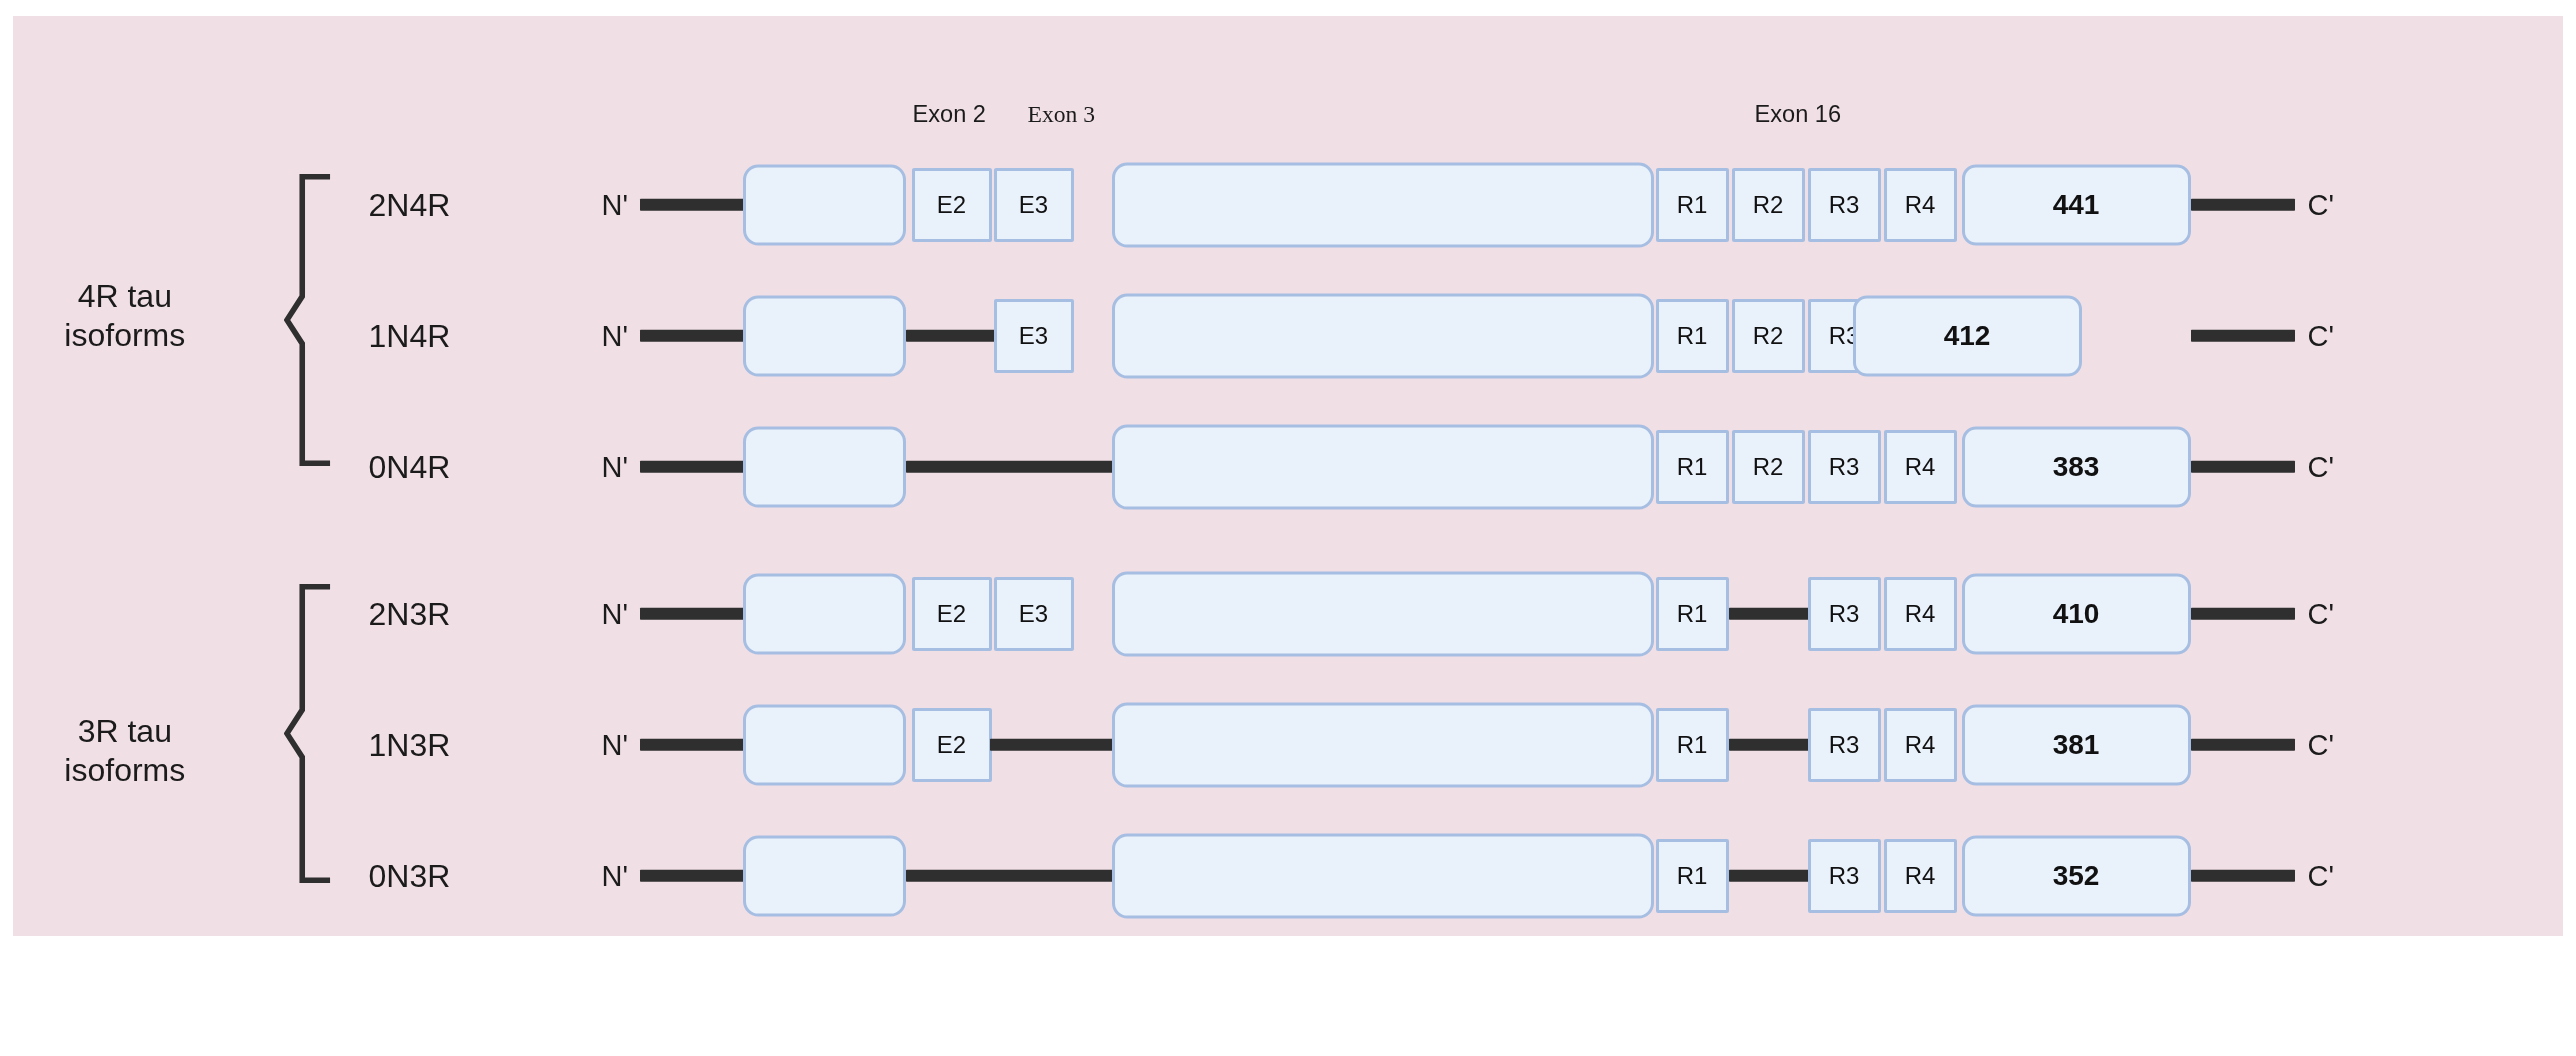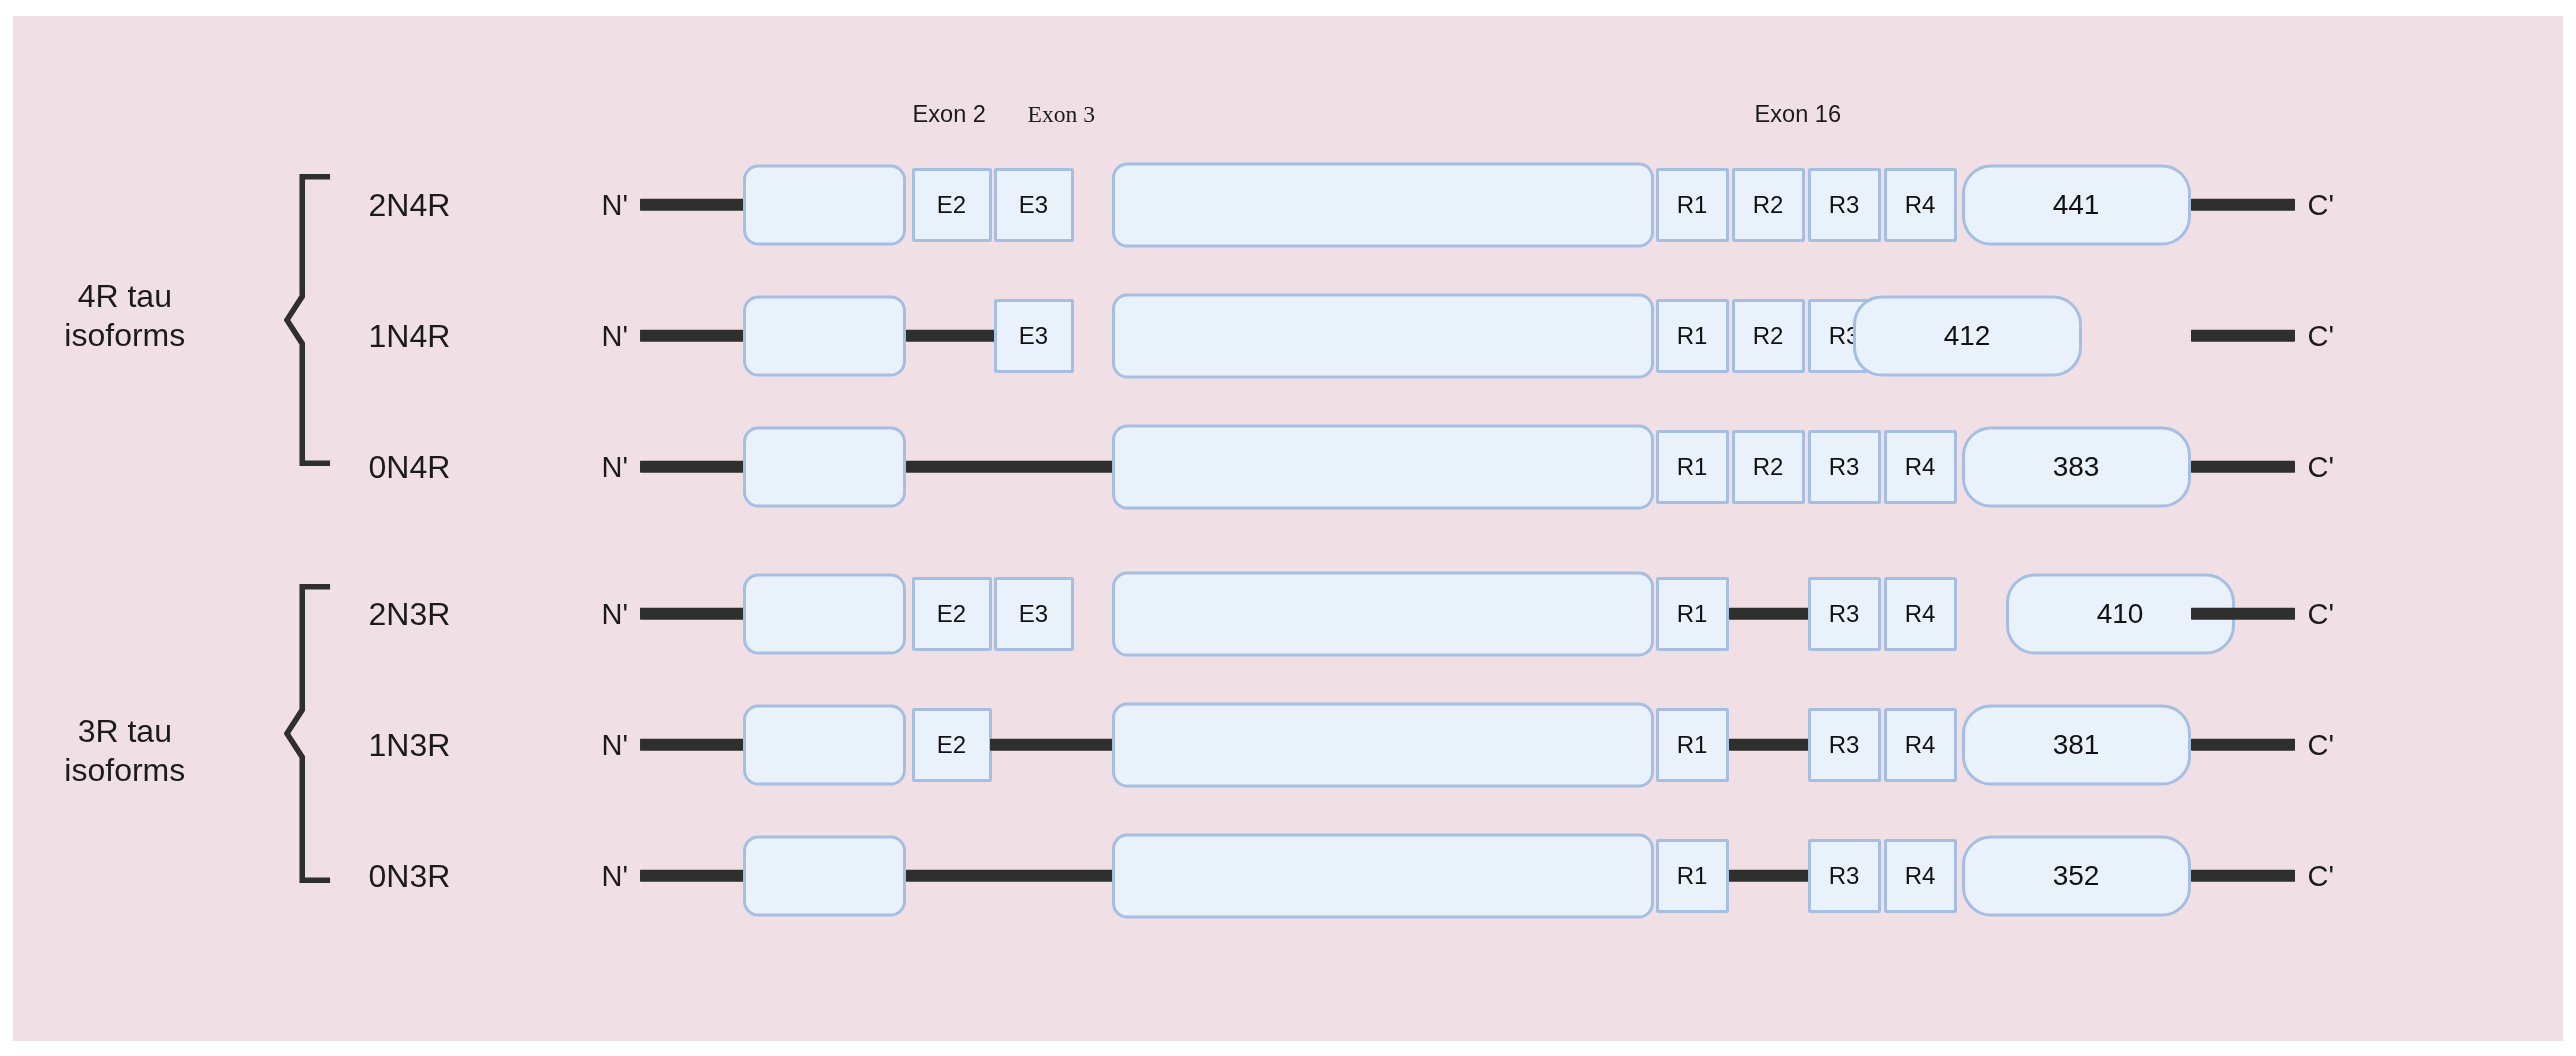--- a/index.html
+++ b/index.html
@@ -11,21 +11,21 @@
     font-family: "Liberation Sans", sans-serif;
     width: 2576px;
     height: 1057px;
     overflow: hidden;
   }
   #figure {
     position: absolute;
     left: 12.5px;
     top: 16px;
     width: 2550px;
-    height: 1025px;
+    height: 920px;
     background: #f1dfe6;
   }
   
   .group-label {
     position: absolute;
     color: #1b1b1b;
     font-size: 32px;
     line-height: 39px;
     text-align: center;
     width: 208px;
@@ -81,21 +81,21 @@
     transform: translateY(-50%);
     display: flex;
     align-items: center;
     justify-content: center;
     color: #111111;
     font-size: 24px;
     font-weight: normal;
   }
   .domain-box.rounded { border-radius: 15.3px; }
   .domain-box.plain   { border-radius: 2.1px; }
-  .domain-box.num     { font-weight: normal; font-size: 28px; border-radius: 29px; }
+  .domain-box.num     { font-weight: bold; font-size: 28px; border-radius: 14px; }
 </style>
 </head>
 <body>
 
 <div id="figure">
     <div class="exon-label" style="left: 900px; top: 85px;">Exon 2</div>
     <div class="exon-label" style="left: 1015px; top: 85px; font-family: Liberation Serif, serif;">Exon 3</div>
     <div class="exon-label" style="left: 1742px; top: 85px;">Exon 16</div>
     <div class="group-label" style="left: 8.3px; top: 227px;">4R tau
 isoforms</div>
@@ -160,21 +160,21 @@
       <div class="terminus" style="left: 2295px;">C'</div>
       <div class="connector" style="left: 627px; width: 104px;"></div>
       <div class="domain-box rounded" style="left: 730px; width: 163px; height: 81px;"></div>
       <div class="domain-box plain" style="left: 899px; width: 80px; height: 74px;">E2</div>
       <div class="domain-box plain" style="left: 981px; width: 80px; height: 74px;">E3</div>
       <div class="domain-box rounded" style="left: 1099px; width: 542px; height: 85px;"></div>
       <div class="domain-box plain" style="left: 1643px; width: 73px; height: 74px;">R1</div>
       <div class="connector" style="left: 1716px; width: 94px;"></div>
       <div class="domain-box plain" style="left: 1795px; width: 73px; height: 74px;">R3</div>
       <div class="domain-box plain" style="left: 1871px; width: 73px; height: 74px;">R4</div>
-      <div class="domain-box num" style="left: 1949px; width: 229px; height: 81px; margin-left: 44px;">410</div>
+      <div class="domain-box num" style="left: 1949px; width: 229px; height: 81px;">410</div>
       <div class="connector" style="left: 2178px; width: 104px;"></div>
     </div>
     <div class="row" style="top: 687px; width: 2550px;">
       <div class="iso-name" style="left: 356px; top: 50%; transform: translateY(-50%);">1N3R</div>
       <div class="terminus" style="left: 589px;">N'</div>
       <div class="terminus" style="left: 2295px;">C'</div>
       <div class="connector" style="left: 627px; width: 104px;"></div>
       <div class="domain-box rounded" style="left: 730px; width: 163px; height: 81px;"></div>
       <div class="domain-box plain" style="left: 899px; width: 80px; height: 74px;">E2</div>
       <div class="connector" style="left: 977px; width: 125px;"></div>

